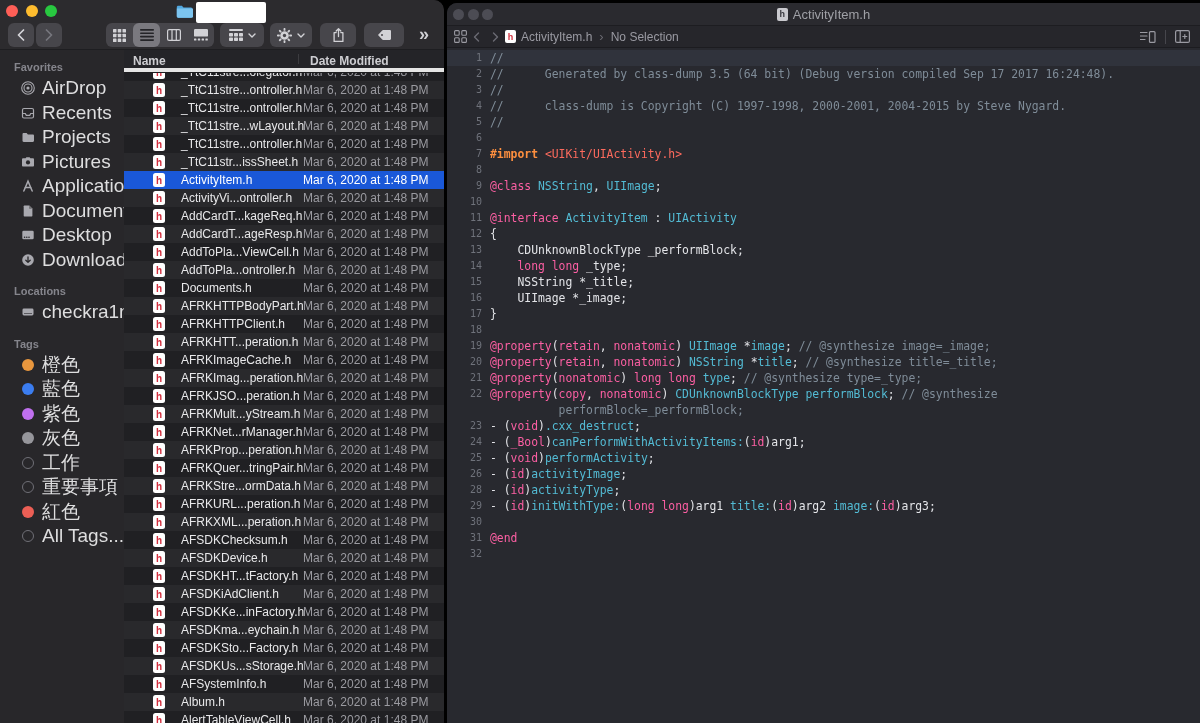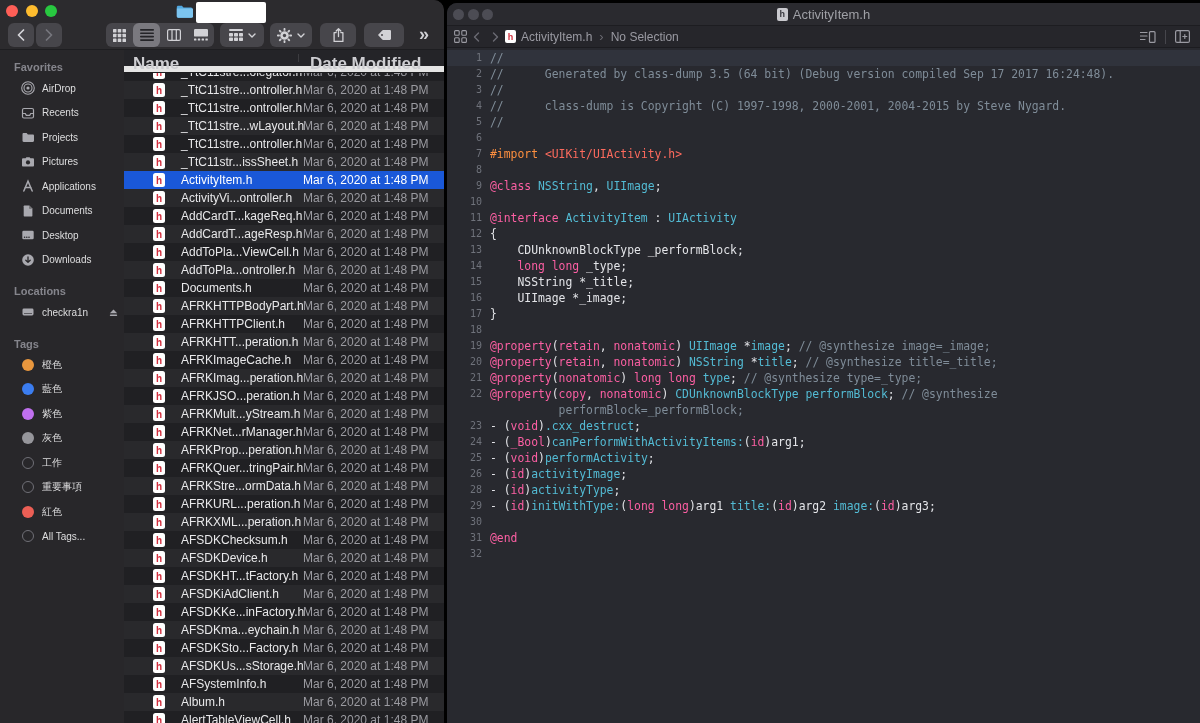--- a/index.html
+++ b/index.html
@@ -12,29 +12,29 @@
 .title-field{position:absolute;left:196px;top:2px;width:70px;height:21px;background:#fff;border-radius:2px}
 .tbtn{position:absolute;top:23px;height:24px;background:#47464b;border-radius:6px;display:flex;align-items:center;justify-content:center;color:#d2d2d6}
 .seg{display:flex;background:#47464b;padding:0}
 .segcell{width:27px;height:24px;display:flex;align-items:center;justify-content:center;border-radius:6px;color:#d2d2d6}
 .segcell.on{background:#7a797f;color:#242428}
 .more-chev{position:absolute;top:23px;left:419px;color:#cfcfd3;font-size:18px;line-height:23px;font-weight:700}
 .sidebar{position:absolute;left:4px;top:50px;width:124px;bottom:0;background:#28272a;padding-top:9px}
 .sec-title{color:#85858c;font-size:11px;font-weight:700;padding-left:10px;height:16px;line-height:16px}
 .sec{margin-bottom:11px}
 .sec-items{margin-top:1px}
-.sitem{display:flex;align-items:center;height:24.5px;padding-left:16px;color:#dededf;font-size:10px;position:relative}
+.sitem{display:flex;align-items:center;height:24.5px;padding-left:16px;color:#dededf;font-size:19px;position:relative}
 .sicon{width:16px;height:16px;margin-right:6px;display:flex;align-items:center;justify-content:center;color:#a9a9af;flex:none}
 .slabel{white-space:nowrap}
 .tagdot{width:12px;height:12px;border-radius:50%;flex:none}
 .tagring{width:12px;height:12px;border-radius:50%;border:1.5px solid #6f6f76;flex:none}
 .eject{margin-left:auto;margin-right:9px;color:#a9a9af;display:flex}
 
 .listpane{position:absolute;left:124px;top:50px;right:0;bottom:0;background:#1e1e20}
-.lheader{position:absolute;top:0;left:0;right:0;height:22px;background:#242428;border-bottom:6px solid #e5e5e5;color:#cdcdd1;font-size:17px;font-weight:700}
+.lheader{position:absolute;top:0;left:0;right:0;height:22px;background:#242428;border-bottom:4px solid #e5e5e5;color:#cdcdd1;font-size:12px;font-weight:700}
 .lheader .hname{position:absolute;left:9px;top:4px}
 .lheader .hdate{position:absolute;left:186px;top:4px}
 .hdiv{position:absolute;left:174px;top:4px;bottom:4px;width:1px;background:#3c3c40}
 .rows{position:absolute;top:23px;left:0;right:0;bottom:0;overflow:hidden}
 .frow{height:18px;display:flex;align-items:center;font-size:12px;position:relative}
 .frow.light{background:#29292c}
 .frow.dark{background:#202023}
 .frow.sel{background:#1a58d8}
 .frow:first-child{margin-top:-10px}
 .ficon{margin-left:29px;width:12px;height:14px;background:#fff;border-radius:2.5px;color:#d22f3e;font-weight:700;font-size:10px;display:flex;align-items:center;justify-content:center;flex:none}
@@ -52,21 +52,21 @@
 .jchev{color:#6b6b73;margin:0 6px;display:flex}
 .xj-right{position:absolute;right:10px;top:0;bottom:0;display:flex;align-items:center;gap:9px;color:#9a9aa2}
 .xj-divider{width:1px;height:14px;background:#46464c}
 .codewrap{position:absolute;top:47px;left:0;right:0;bottom:0;font-family:"DejaVu Sans Mono",monospace;font-size:11.4px;line-height:16px}
 .cursorline{position:absolute;top:0;left:0;right:0;height:16px;background:#30333c}
 .cline{display:flex;height:16px;white-space:pre;position:relative}
 .lnum{width:35px;text-align:right;color:#6f727b;font-size:10px;flex:none}
 .ctext{padding-left:8px}
 .cm{color:#7f8c98}
 .kw{color:#fc5fa3;font-weight:400}
-.pp{color:#fd8f3f;font-weight:400}
+.pp{color:#fd8f3f;font-weight:700}
 .str{color:#fc6a5d}
 .ty{color:#53bbd4}
 .pl{color:#e3e4e8}
 </style>
 </head>
 <body>
 
 <div id="finder">
   <div class="chrome">
     <span class="dot" style="left:6px;background:#ff5f57"></span>

